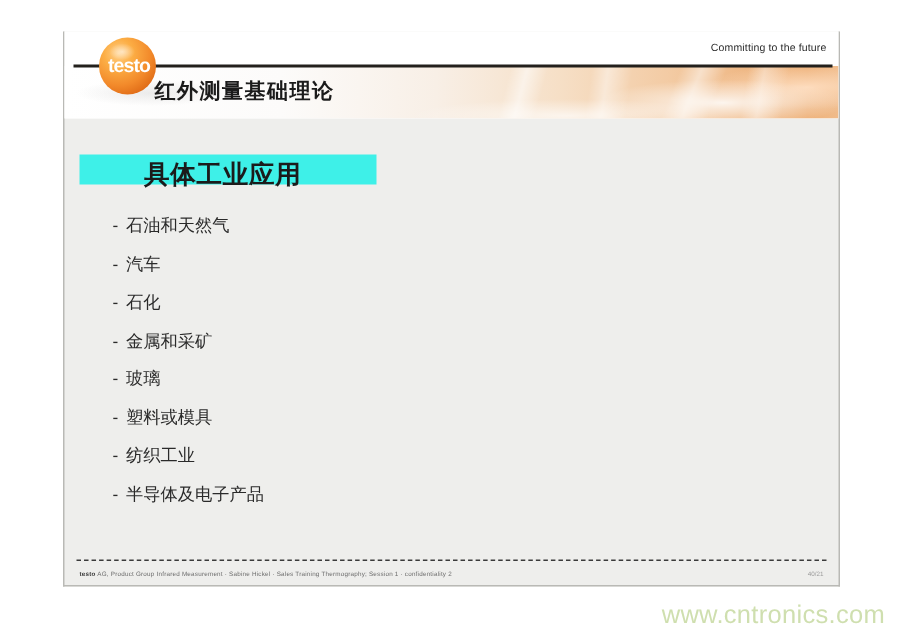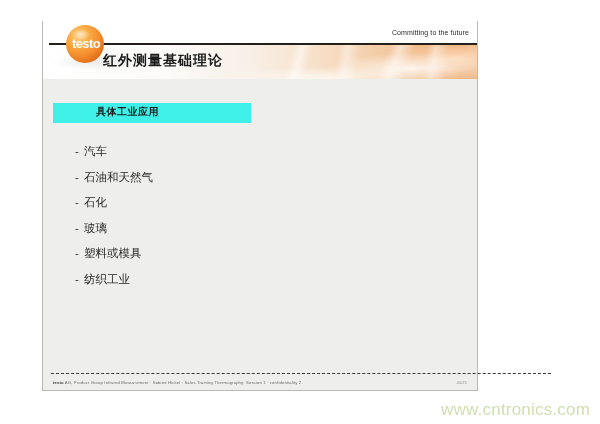--- a/index.html
+++ b/index.html
@@ -13,21 +13,21 @@
     font-family: "Liberation Sans", sans-serif;
     overflow: hidden;
     position: relative;
   }
 
   
   #slide {
     position: absolute;
     left: 42px;
     top: 21px;
-    width: 436px;
+    width: 518px;
     height: 370px;
     background: #eeeeec;
     border: 1px solid #b9b9b5;
     border-top: none;
     box-sizing: border-box;
   }
 
   
   .header {
     position: absolute;
@@ -159,21 +159,21 @@
     left: 10px;
     top: 24px;
     width: 198px;
     height: 20px;
     background: #3ef0e8;
   }
   .subtitle-text {
     position: absolute;
     left: 53px;
     top: 26px;
-    font-size: 10px;
+    font-size: 17px;
     font-weight: bold;
     color: #1b1b1b;
     letter-spacing: .5px;
     white-space: nowrap;
   }
 
   .bullets {
     position: absolute;
     left: 32px;
     top: 66px;
@@ -260,36 +260,42 @@
 
   <div class="slide-title">红外测量基础理论</div>
 
   <div class="body-area">
 
     <div class="subtitle-band"></div>
     <div class="subtitle-text">具体工业应用</div>
 
     <div class="bullets">
       <div class="bullet">
+        <span class="dash">-</span><span>石油和天然气</span>
+      </div>
+      <div class="bullet">
         <span class="dash">-</span><span>汽车</span>
       </div>
       <div class="bullet">
-        <span class="dash">-</span><span>石油和天然气</span>
-      </div>
-      <div class="bullet">
         <span class="dash">-</span><span>石化</span>
       </div>
       <div class="bullet">
+        <span class="dash">-</span><span>金属和采矿</span>
+      </div>
+      <div class="bullet">
         <span class="dash">-</span><span>玻璃</span>
       </div>
       <div class="bullet">
         <span class="dash">-</span><span>塑料或模具</span>
       </div>
       <div class="bullet">
         <span class="dash">-</span><span>纺织工业</span>
+      </div>
+      <div class="bullet">
+        <span class="dash">-</span><span>半导体及电子产品</span>
       </div>
     </div>
 
     <div class="footer-rule"></div>
 
     <div class="footer-text">
       <b>testo</b>
       <span>AG, Product Group Infrared Measurement · Sabine Hickel · Sales Training Thermography; Session 1 · confidentiality 2</span>
     </div>
 

